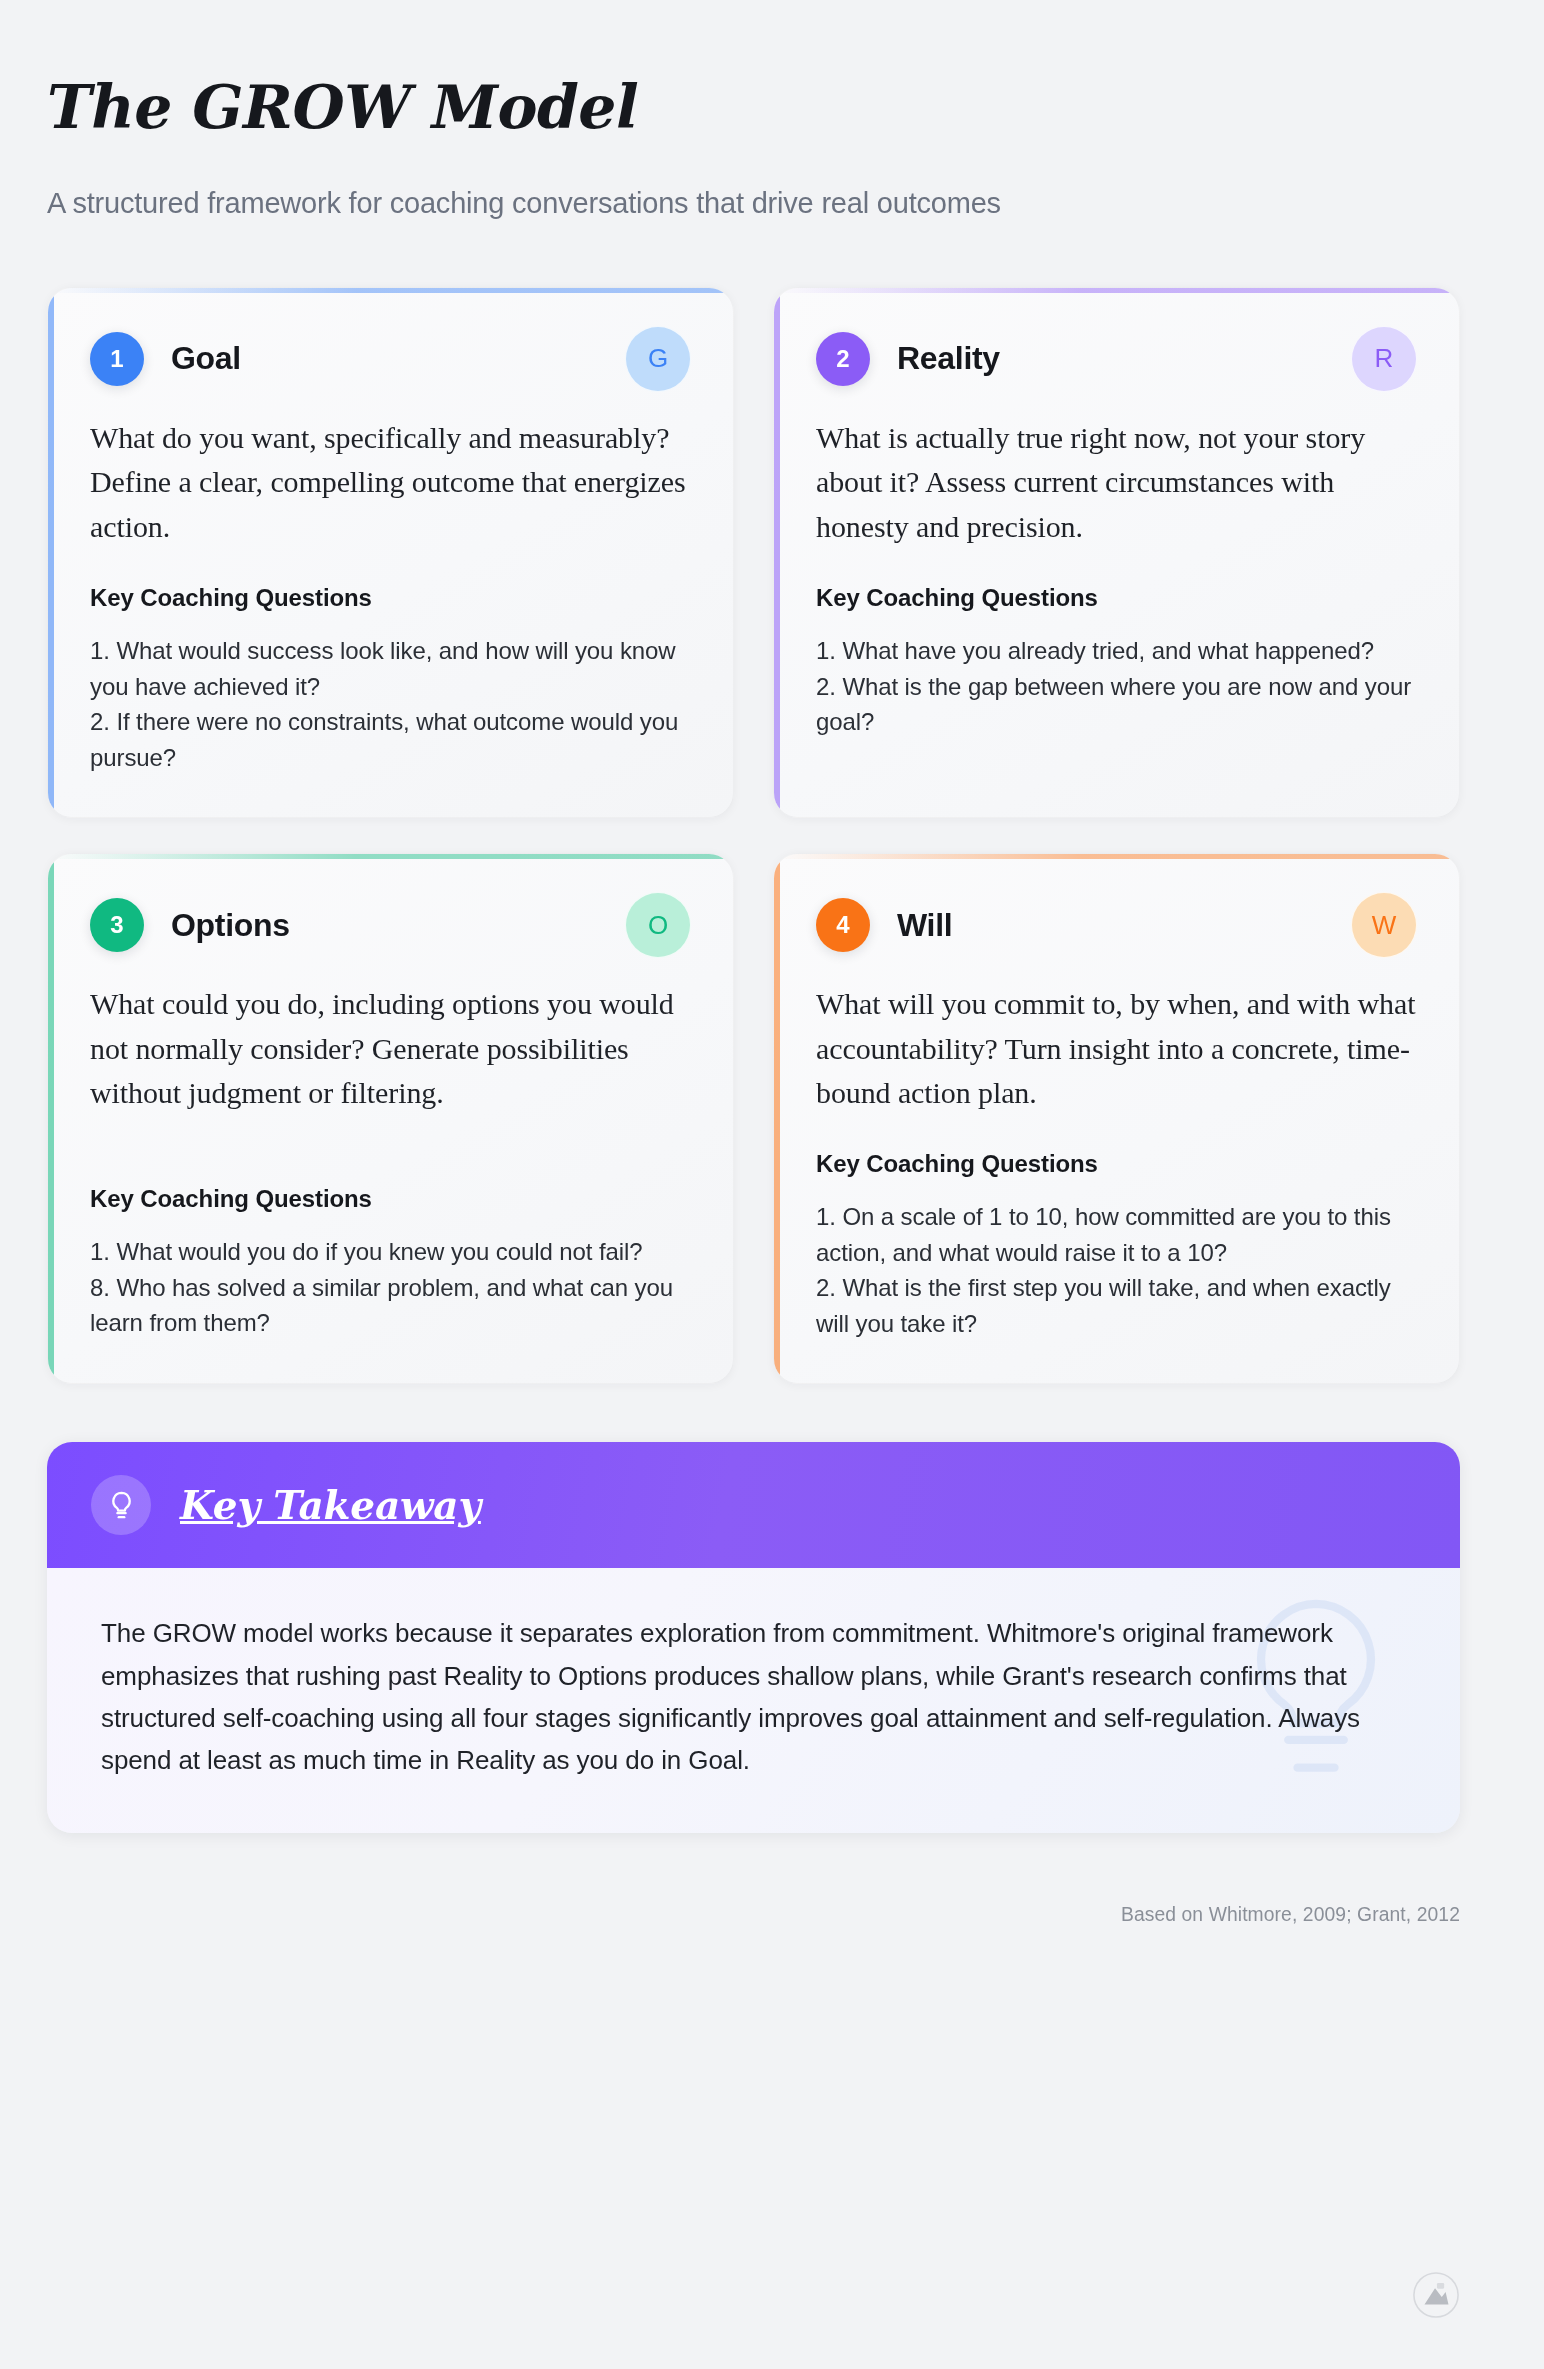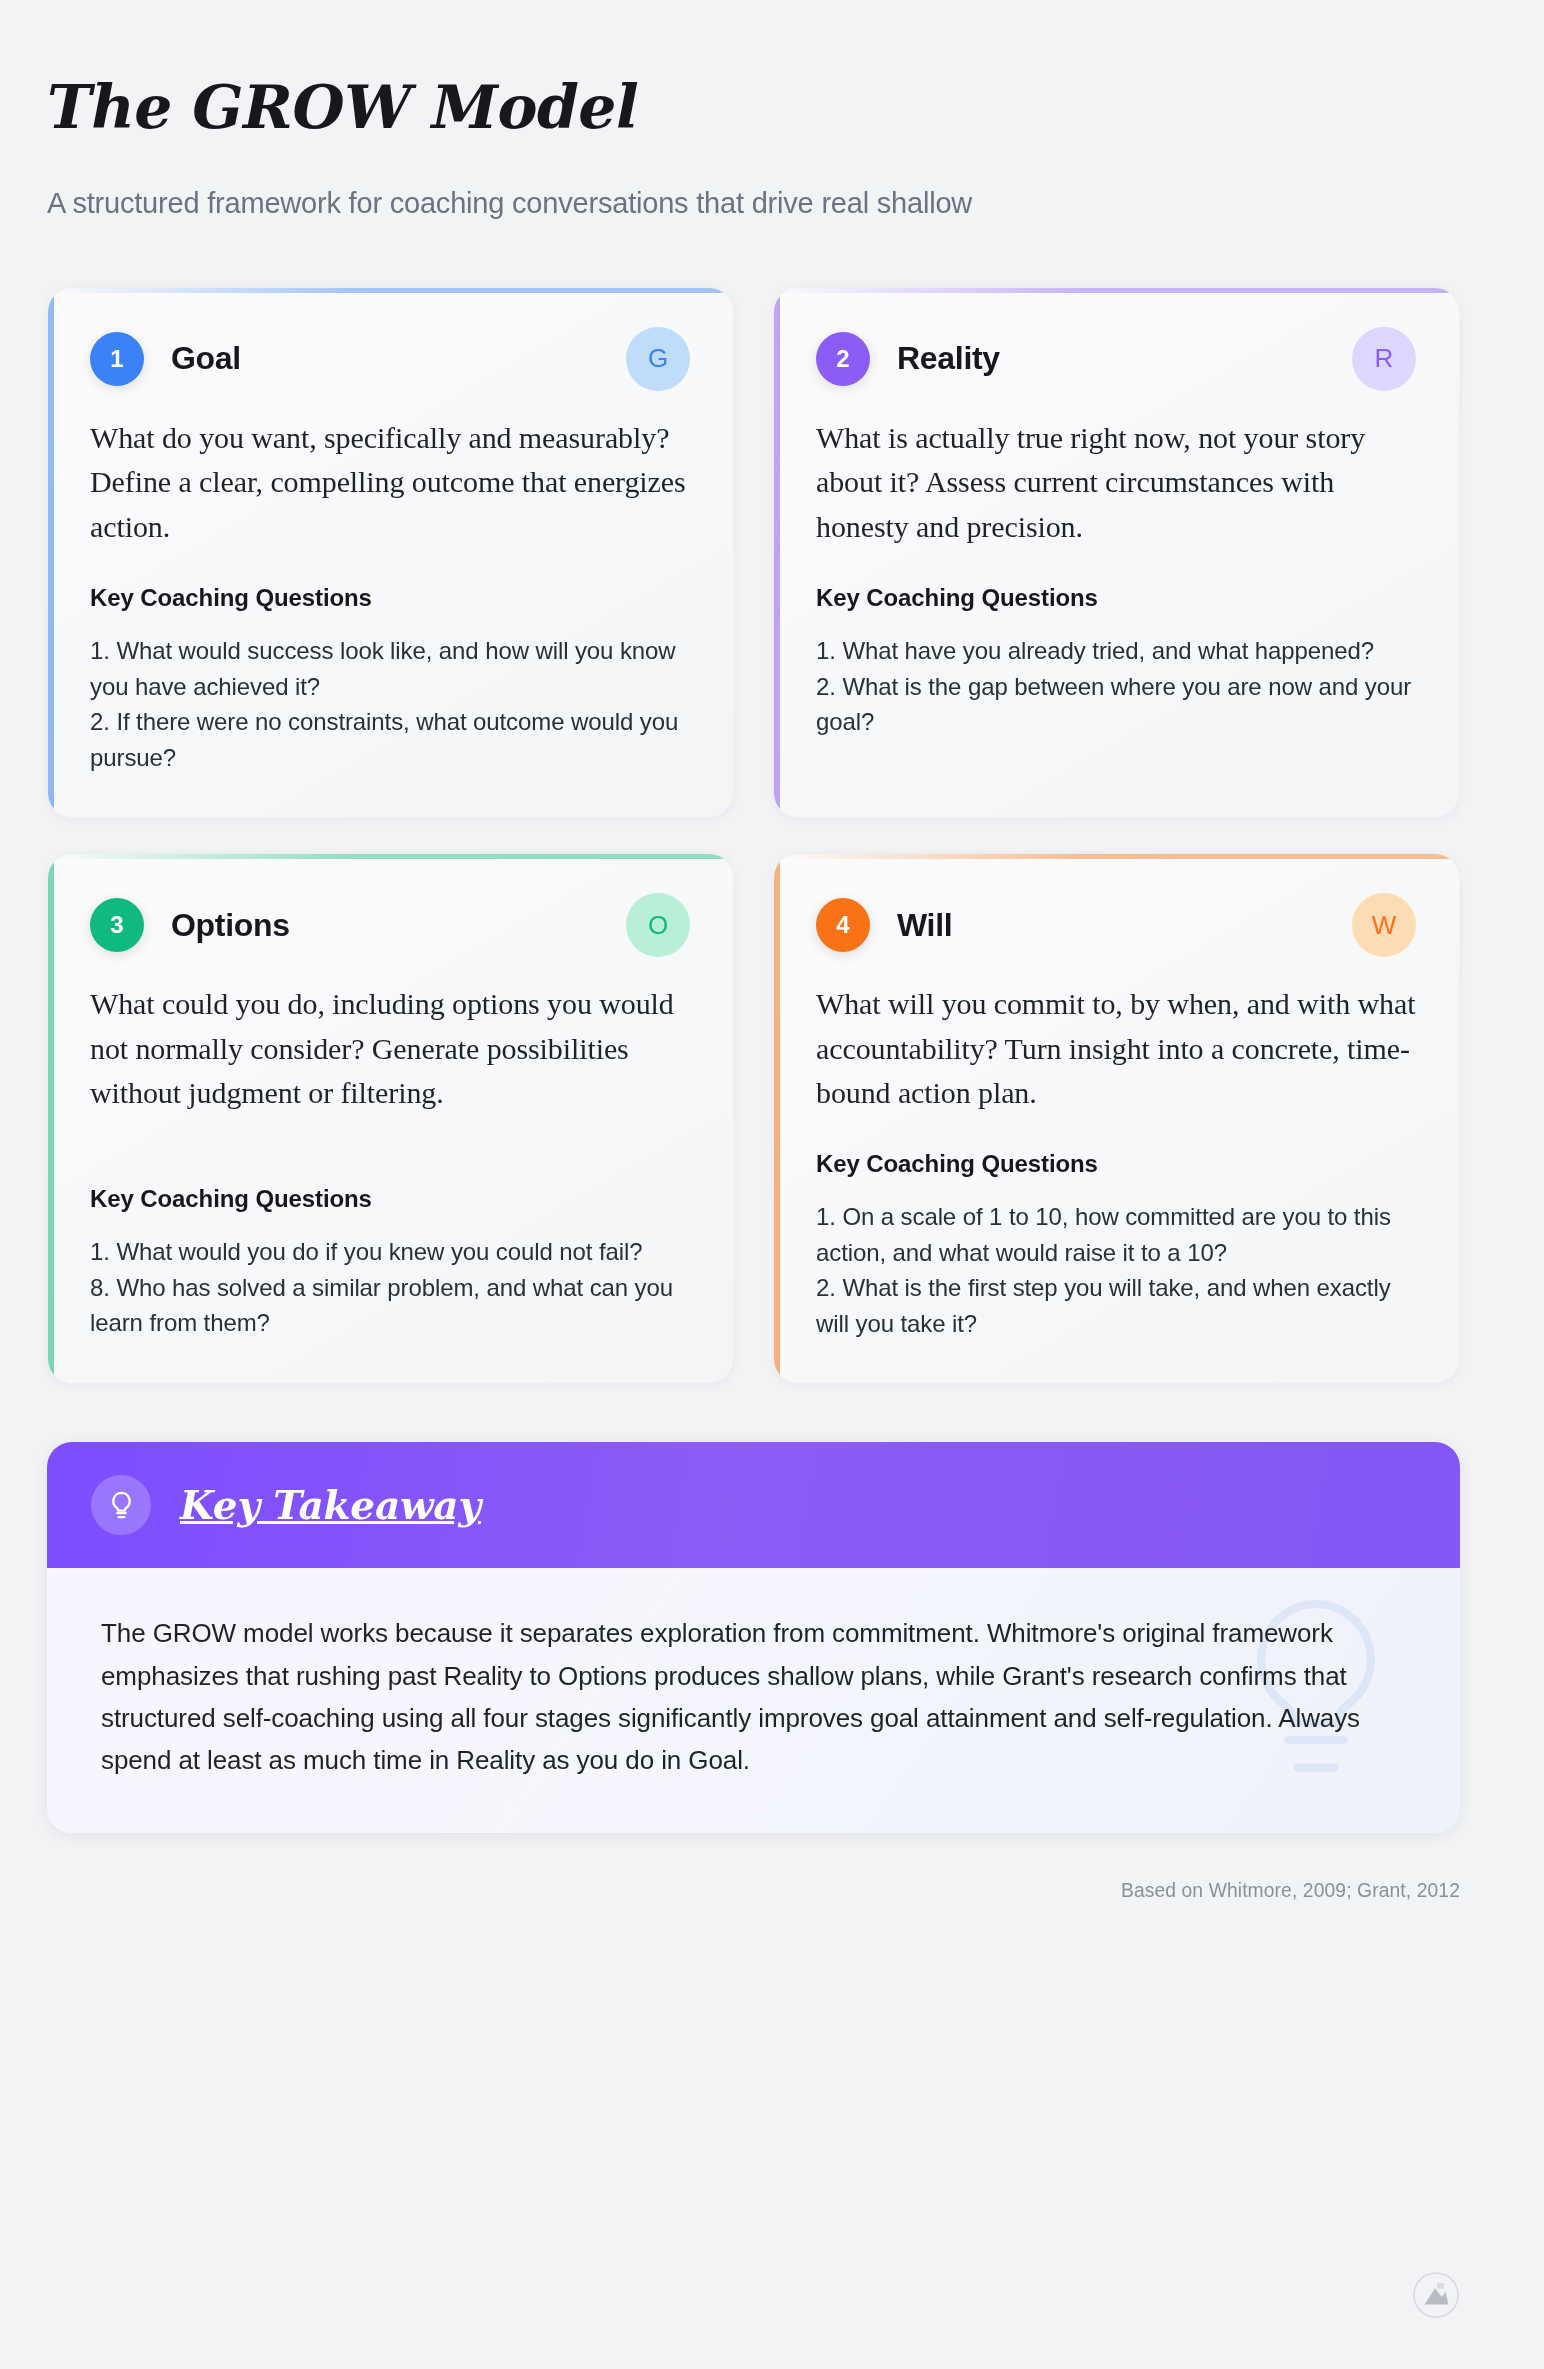--- a/index.html
+++ b/index.html
@@ -199,41 +199,41 @@
   .takeaway-text {
     position: relative;
     font-size: 26px;
     line-height: 1.62;
     color: #1f2228;
     letter-spacing: -0.1px;
   }
 
   
   .footer-note {
-    margin-top: 47px;
+    margin-top: 71px;
     text-align: right;
     font-size: 19.3px;
     color: #8a8f98;
     letter-spacing: 0.1px;
   }
 
   .brand-logo {
     position: absolute;
     right: 85px;
     bottom: 50px;
     width: 48px; height: 48px;
   }
 </style>
 </head>
 <body>
 
 <div class="page">
 
   <h1 class="page-title">The GROW Model</h1>
-  <p class="page-subtitle">A structured framework for coaching conversations that drive real shallow</p>
+  <p class="page-subtitle">A structured framework for coaching conversations that drive real outcomes</p>
 
   <div class="grid">
 
     <div class="card" style="--accent:#3b82f6; --soft:#bfdcfb;">
       <div class="card-head">
         <div class="num-badge">1</div>
         <div class="card-title">Goal</div>
         <div class="letter-badge">G</div>
       </div>
       <div class="card-desc">What do you want, specifically and measurably? Define a clear, compelling outcome that energizes action.</div>

